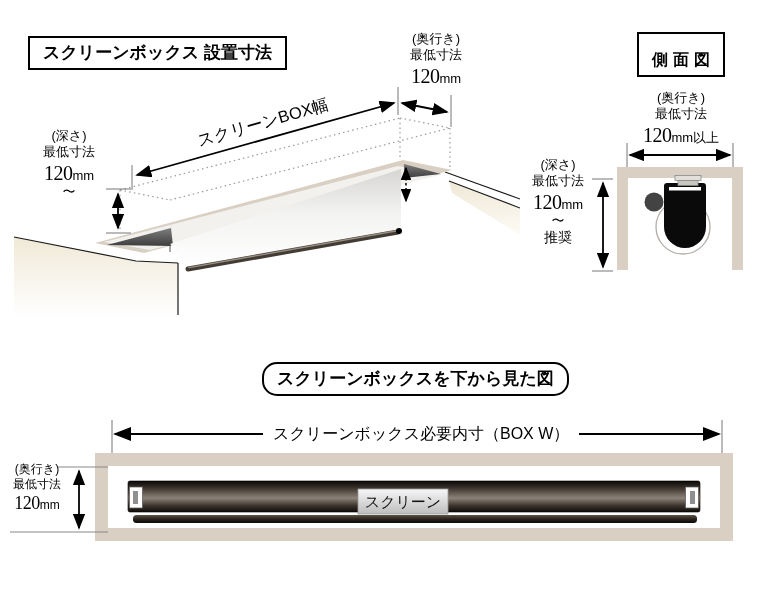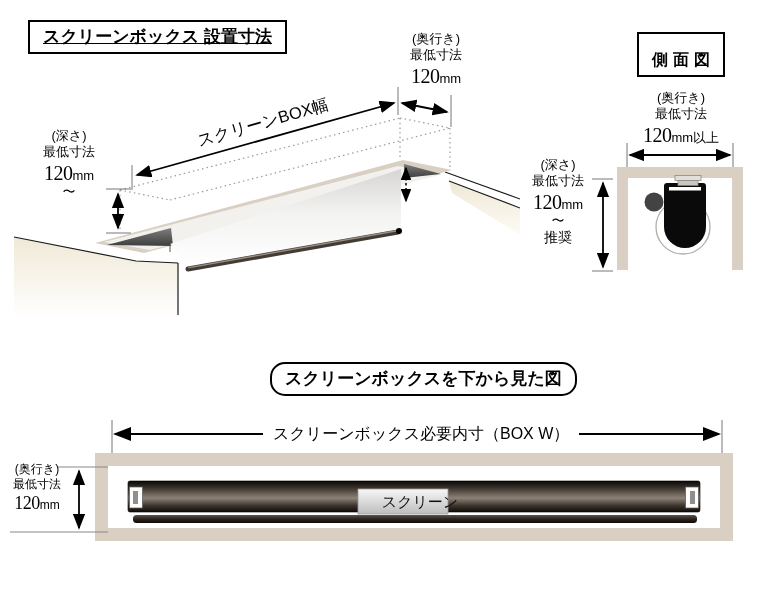--- a/index.html
+++ b/index.html
@@ -25,28 +25,27 @@
     font-size:16.5px; text-align:center; white-space:nowrap;
     transform:rotate(-15.9deg); transform-origin:50% 50%;
   }
   .bottom-width-label{
     font-size:16px; background:#fff; padding:0 10px; white-space:nowrap;
     line-height:20px; text-align:center;
   }
   .screen-tag{
     font-size:15px; text-align:center; line-height:25px; color:#111;
     white-space:nowrap;
-    margin-left:17px;
   }
   svg{display:block;}
 </style>
 </head>
 <body>
 
-<div class="abs title-box" style="left:28px;top:20px;text-decoration:underline;">
+<div class="abs title-box" style="left:28px;top:36px;">
   <span>スクリーンボックス 設置寸法</span>
 </div>
 
 <div class="abs dim-label" style="left:391px;top:31px;width:90px;">
   <span class="s">(奥行き)</span>
   <span class="s">最低寸法</span>
   <span class="dim-line"><span class="big">120</span><span class="unit">mm</span></span>
 </div>
 
 <div class="abs dim-label" style="left:20px;top:128px;width:98px;">
@@ -195,21 +194,21 @@
 
   <circle cx="139" cy="122" r="9.5" fill="#434343"></circle>
 
   <g>
     <line x1="77" y1="99" x2="98" y2="99" stroke="#777" stroke-width="1"></line>
     <line x1="77" y1="191" x2="98" y2="191" stroke="#777" stroke-width="1"></line>
     <line x1="88" y1="103" x2="88" y2="187" stroke="#000" stroke-width="1.8" marker-start="url(#s-as)" marker-end="url(#s-ae)"></line>
   </g>
 </svg>
 
-<div class="abs title-box" style="left:270px;top:362px;border-radius:15px;">
+<div class="abs title-box" style="left:262px;top:362px;border-radius:15px;">
   <span>スクリーンボックスを下から見た図</span>
 </div>
 
 <svg class="abs" style="left:0;top:405px;" width="760" height="195" viewBox="0 0 760 195">
   <defs>
     <marker id="b-ae" markerWidth="9" markerHeight="7" refX="8" refY="3.5" orient="auto">
         <path d="M0,0 L9,3.5 L0,7 Z" fill="#000"></path>
       </marker>
     <marker id="b-as" markerWidth="9" markerHeight="7" refX="8" refY="3.5" orient="auto-start-reverse">
         <path d="M0,0 L9,3.5 L0,7 Z" fill="#000"></path>

